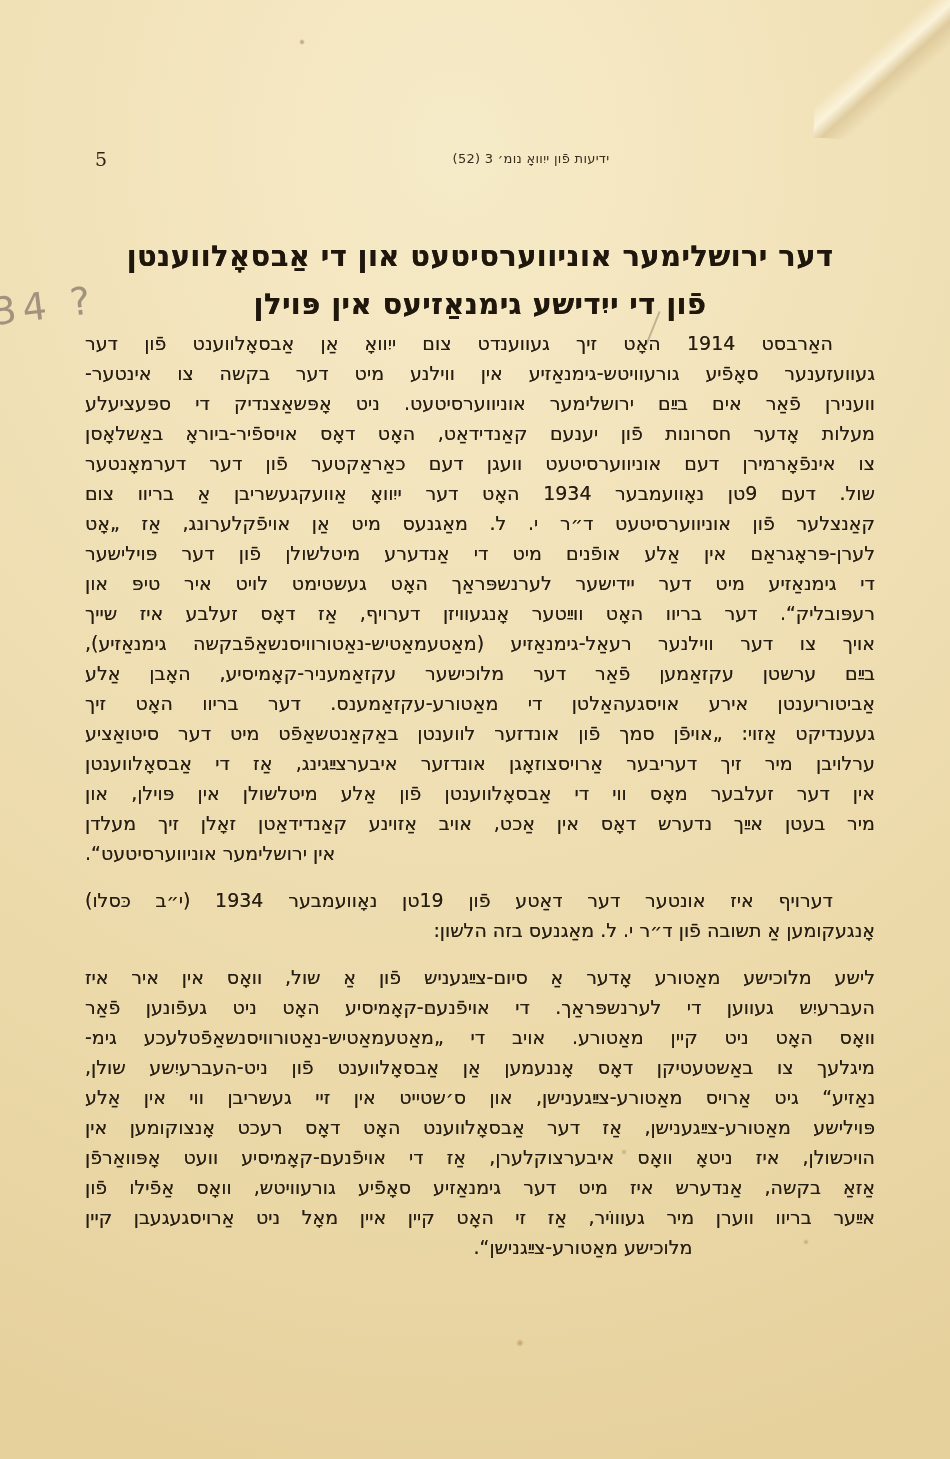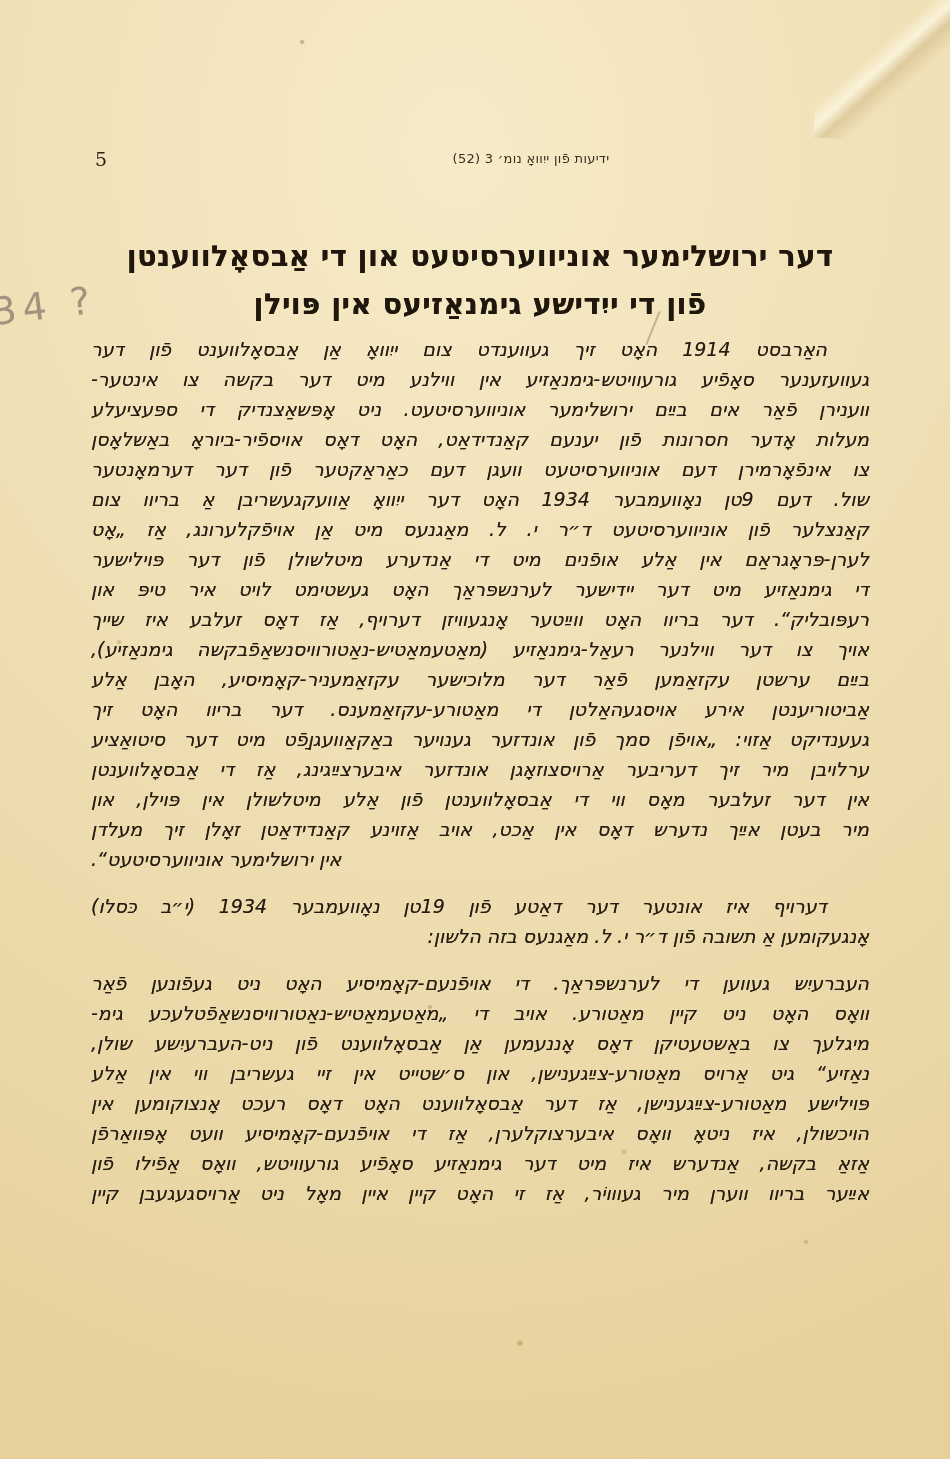--- a/index.html
+++ b/index.html
@@ -51,21 +51,21 @@
     text-align:center;font-weight:bold;font-size:29px;line-height:48px;
     color:#1f160c;letter-spacing:.4px;direction:rtl;
     text-shadow:0 0 .5px rgba(31,22,12,.8);
     margin-top:36px;
   }
   .bodytext{
     position:absolute;left:75px;top:318px;width:810px;
     font-size:19px;line-height:30px;color:#261d12;direction:rtl;
     text-shadow:0 0 .4px rgba(38,29,18,.7);
   }
-  .para{margin:16px;font-style:italic;}
+  .para{margin:10px;}
   .para + .para{margin-top:17px;}
   .ln{
     text-align:justify;text-align-last:justify;
     white-space:normal;height:30px;overflow:visible;
   }
   .ln.end-left{text-align-last:left;}
   .ln.end-right{text-align-last:right;}
   .ln.end-centerright{text-align-last:center;padding-left:206px;}
 </style>
 </head>
@@ -94,34 +94,36 @@
         <div class="ln">מעלות אָדער חסרונות פֿון יענעם קאַנדידאַט, האָט דאָס אויספֿיר-ביוראָ באַשלאָסן</div>
         <div class="ln">צו אינפֿאָרמירן דעם אוניווערסיטעט וועגן דעם כאַראַקטער פֿון דער דערמאָנטער</div>
         <div class="ln">שול. דעם 9טן נאָוועמבער 1934 האָט דער ייִוואָ אַוועקגעשריבן אַ בריוו צום</div>
         <div class="ln">קאַנצלער פֿון אוניווערסיטעט ד״ר י. ל. מאַגנעס מיט אַן אויפֿקלערונג, אַז „אָט</div>
         <div class="ln">לערן-פּראָגראַם אין אַלע אופֿנים מיט די אַנדערע מיטלשולן פֿון דער פּוילישער</div>
         <div class="ln">די גימנאַזיע מיט דער יידישער לערנשפּראַך האָט געשטימט לויט איר טיפּ און</div>
         <div class="ln">רעפּובליק“. דער בריוו האָט ווײַטער אָנגעוויזן דערויף, אַז דאָס זעלבע איז שייך</div>
         <div class="ln">אויך צו דער ווילנער רעאַל-גימנאַזיע (מאַטעמאַטיש-נאַטורוויסנשאַפֿבקשה גימנאַזיע),</div>
         <div class="ln">בײַם ערשטן עקזאַמען פֿאַר דער מלוכישער עקזאַמעניר-קאָמיסיע, האָבן אַלע</div>
         <div class="ln">אַביטוריענטן אירע אויסגעהאַלטן די מאַטורע-עקזאַמענס. דער בריוו האָט זיך</div>
-        <div class="ln">געענדיקט אַזוי: „אויפֿן סמך פֿון אונדזער גענויער באַקאַוועגןַפֿט מיט דער סיטואַציע</div>
+        <div class="ln">געענדיקט אַזוי: „אויפֿן סמך פֿון אונדזער לווענטן באַקאַנטשאַפֿט מיט דער סיטואַציע</div>
         <div class="ln">ערלויבן מיר זיך דעריבער אַרויסצוזאָגן אונדזער איבערצײַגינג, אַז די אַבסאָלווענטן</div>
         <div class="ln">אין דער זעלבער מאָס ווי די אַבסאָלווענטן פֿון אַלע מיטלשולן אין פּוילן, און</div>
         <div class="ln">מיר בעטן אײַך נדערש דאָס אין אַכט, אויב אַזוינע קאַנדידאַטן זאָלן זיך מעלדן</div>
         <div class="ln end-left">אין ירושלימער אוניווערסיטעט“.</div>
       </div>
       <div class="para">
         <div class="ln" style="padding-right: 42px;">דערויף איז אונטער דער דאַטע פֿון 19טן נאָוועמבער 1934 (י״ב כּסלו)</div>
         <div class="ln end-right">אָנגעקומען אַ תשובה פֿון ד״ר י. ל. מאַגנעס בזה הלשון:</div>
       </div>
       <div class="para">
+        <div class="ln">לישע מלוכישע מאַטורע אָדער אַ סיום-צײַגעניש פֿון אַ שול, וואָס אין איר איז</div>
         <div class="ln">העברעיִש געווען די לערנשפּראַך. די אויפֿנעם-קאָמיסיע האָט ניט געפֿונען פֿאַר</div>
         <div class="ln">וואָס האָט ניט קיין מאַטורע. אויב די „מאַטעמאַטיש-נאַטורוויסנשאַפֿטלעכע גימ-</div>
         <div class="ln">מיגלעך צו באַשטעטיקן דאָס אָננעמען אַן אַבסאָלווענט פֿון ניט-העברעיִשע שולן,</div>
         <div class="ln">נאַזיע“ גיט אַרויס מאַטורע-צײַגענישן, און ס׳שטייט אין זיי געשריבן ווי אין אַלע</div>
         <div class="ln">פּוילישע מאַטורע-צײַגענישן, אַז דער אַבסאָלווענט האָט דאָס רעכט אָנצוקומען אין</div>
         <div class="ln">הויכשולן, איז ניטאָ וואָס איבערצוקלערן, אַז די אויפֿנעם-קאָמיסיע וועט אָפּוואַרפֿן</div>
         <div class="ln">אַזאַ בקשה, אַנדערש איז מיט דער גימנאַזיע סאָפֿיע גורעוויטש, וואָס אַפֿילו פֿון</div>
         <div class="ln">אײַער בריוו ווערן מיר געוווֹיר, אַז זי האָט קיין איין מאָל ניט אַרויסגעגעבן קיין</div>
+        <div class="ln end-centerright">מלוכישע מאַטורע-צײַגנישן“.</div>
       </div>
     </div>
 </div>
 
 </body></html>

